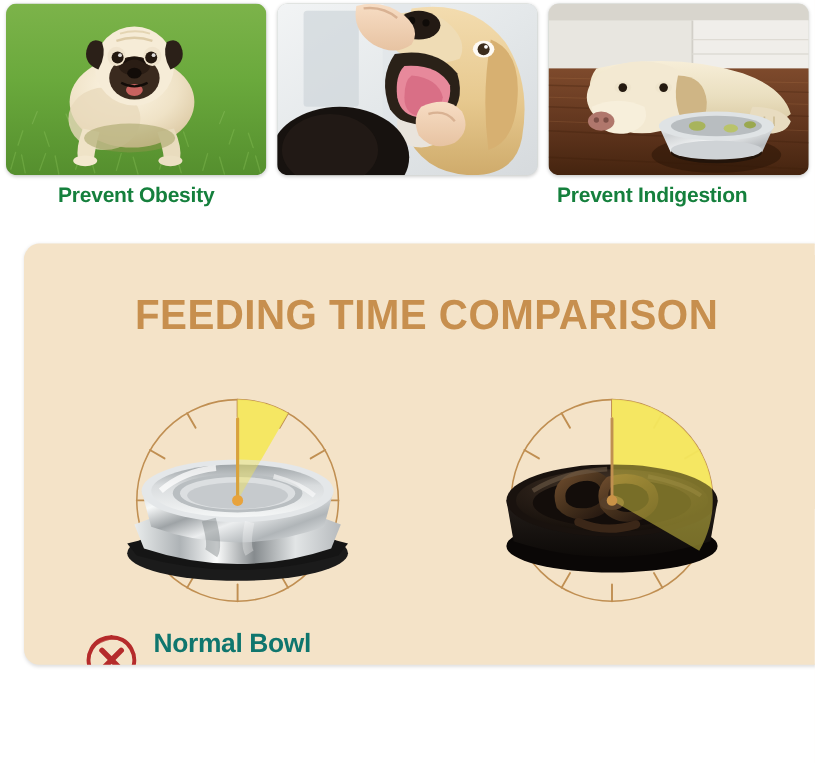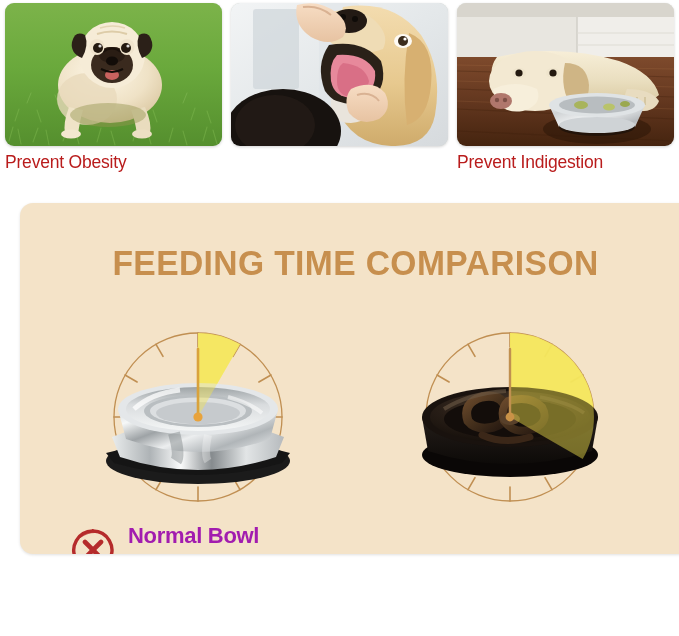--- a/index.html
+++ b/index.html
@@ -36,32 +36,33 @@
     border-radius: 9px;
     overflow: hidden;
     box-shadow: 0 1px 3px rgba(0,0,0,0.18);
     background: #cfd6d0;
   }
   .benefit-photo svg { display: block; width: 217px; height: 143px; }
   .benefit-caption {
     position: absolute;
     top: 152px;
     width: 217px;
+    text-align: center;
     font-size: 17.5px;
-    font-weight: normal;
-    color: #b91c1c;
+    font-weight: bold;
+    color: #15803d;
     letter-spacing: -0.2px;
     white-space: nowrap;
   }
   #benefit-card-0 { left: 5px; }
   #benefit-card-1 { left: 231px; }
   #benefit-card-2 { left: 457px; }
   #benefit-caption-0 { left: 5px; }
   #benefit-caption-1 { left: 231px; }
-  #benefit-caption-2 { left: 457px; }
+  #benefit-caption-2 { left: 435px; }
 
   
   #comparison-panel {
     position: absolute;
     left: 20px;
     top: 203px;
     width: 671px;
     height: 351px;
     background: #f4e3c8;
     border-radius: 13px;
@@ -106,21 +107,21 @@
     left: 0; top: 4px;
     width: 46px; height: 46px;
   }
   .result-icon svg { display: block; width: 46px; height: 46px; }
 
   .result-title {
     position: absolute;
     left: 58px; top: 0px;
     font-size: 22px;
     font-weight: bold;
-    color: #a21caf;
+    color: #0f766e;
     letter-spacing: -0.3px;
     white-space: nowrap;
   }
   .result-sub {
     position: absolute;
     left: 58px; top: 29px;
     font-size: 18.5px;
     color: #4a4037;
     letter-spacing: -0.1px;
     white-space: nowrap;

